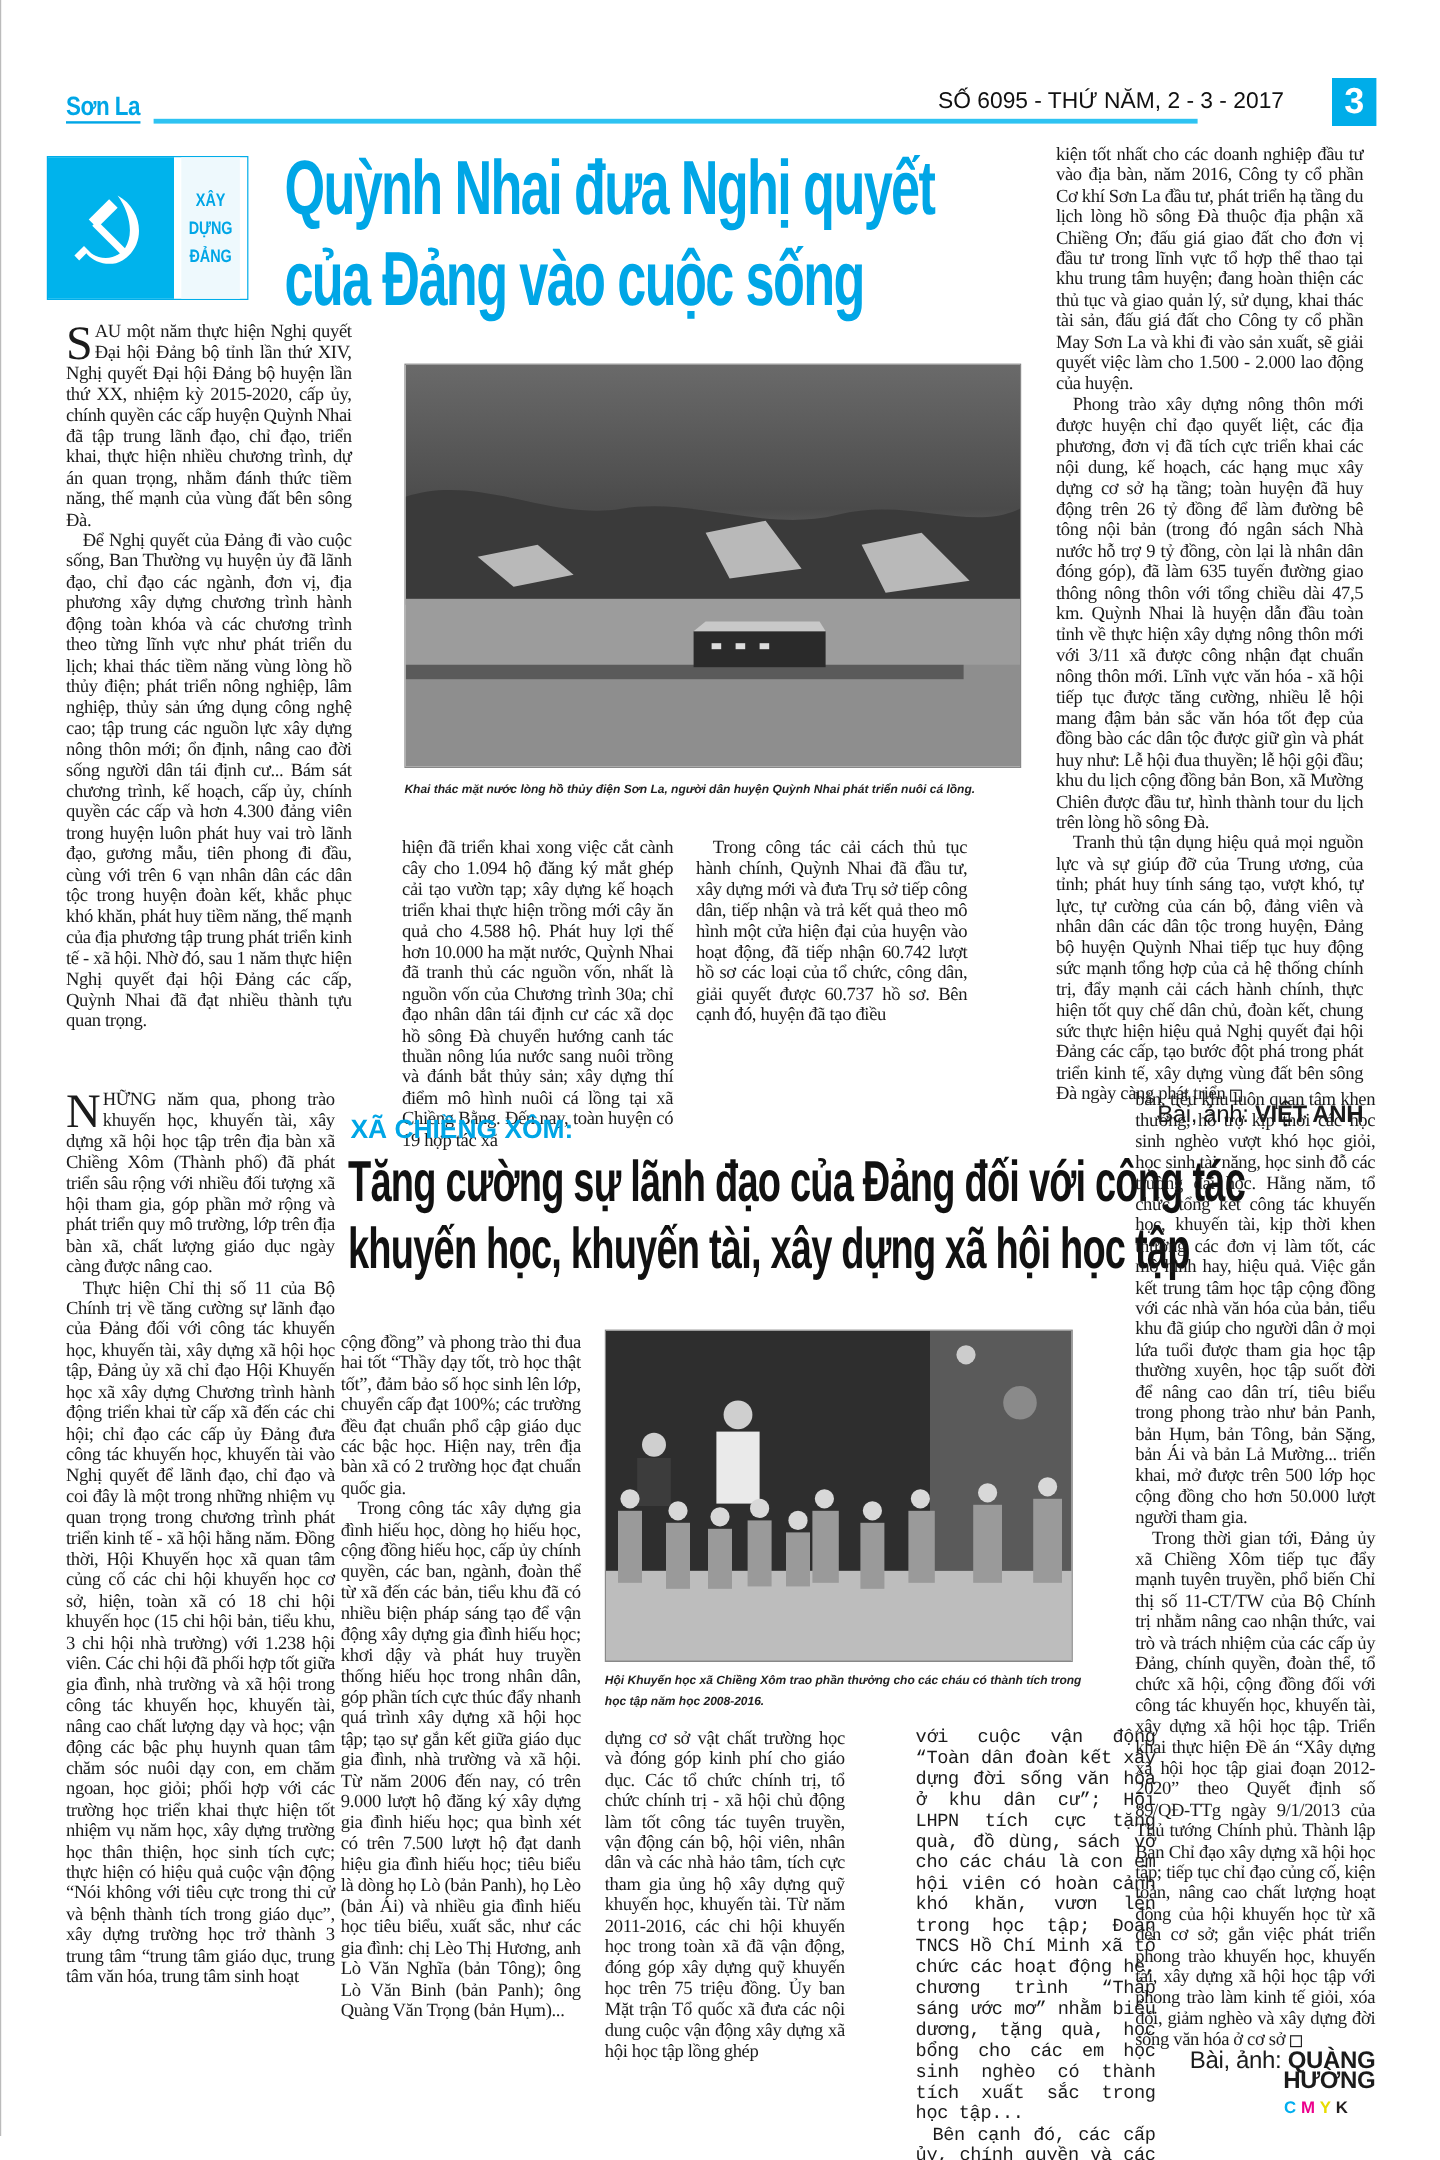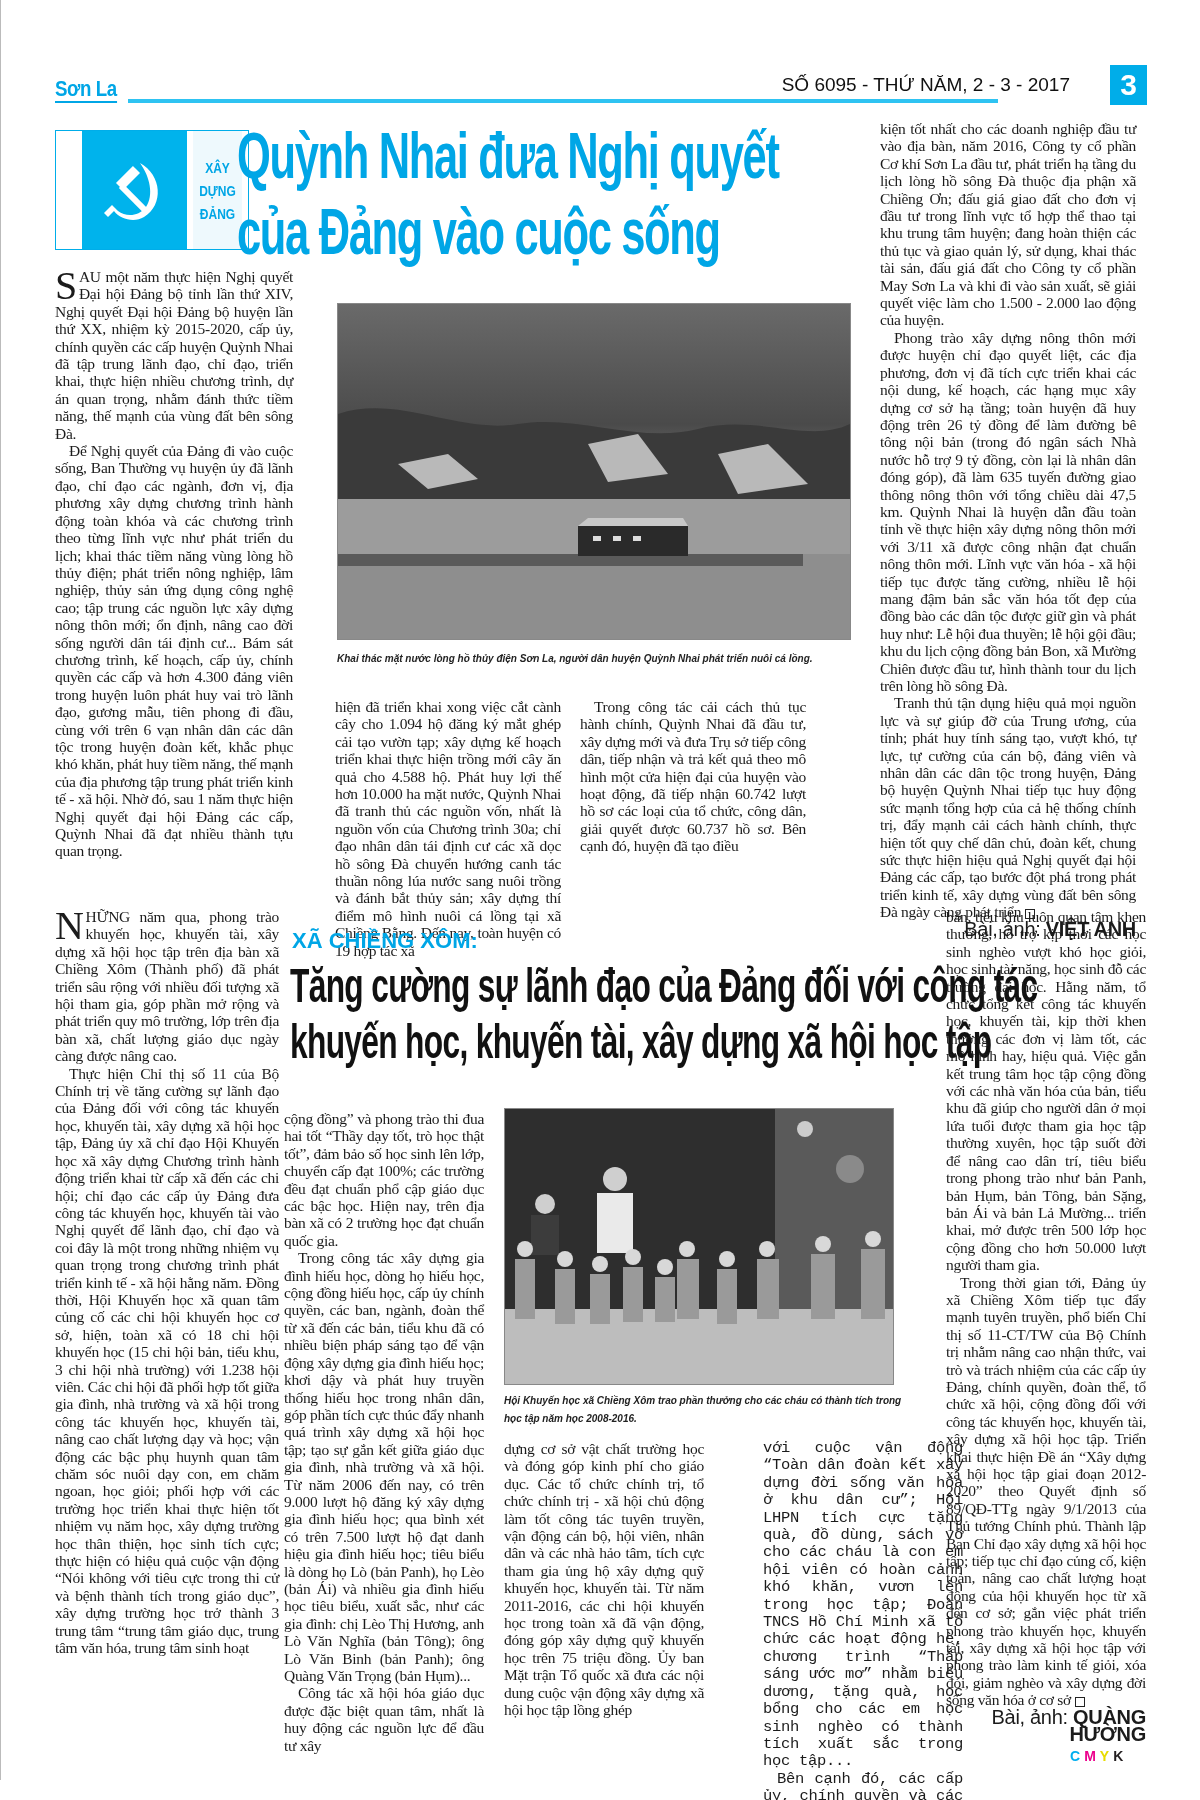--- a/index.html
+++ b/index.html
@@ -7,21 +7,21 @@
   .abs { position:absolute; }
   .left-rule { position:absolute; left:0; top:0; width:1px; height:1780px; background:#bbb; }
 
   
   .section-name { left:55px; top:78px; font-family:"Liberation Sans", sans-serif; font-weight:bold; font-size:22px; color:#00a6e6; letter-spacing:-0.5px; transform:scaleX(0.85); transform-origin:left; border-bottom:2px solid #00a6e6; line-height:22px; padding-bottom:1px; }
   .header-rule { left:128px; top:99px; width:870px; height:4px; background:#2ec3f2; }
   .issue-info { left:670px; top:74px; width:400px; text-align:right; font-family:"Liberation Sans", sans-serif; font-size:19px; color:#111; }
   .page-number { left:1110px; top:65px; width:37px; height:40px; background:#00ade9; color:#fff; font-family:"Liberation Sans", sans-serif; font-weight:bold; font-size:30px; text-align:center; line-height:40px; }
 
   
-  .logo-block { left:55px; top:130px; width:166px; height:118px; border:1px solid #00ade9; display:flex;padding-left:26px; }
+  .logo-block { left:39px; top:130px; width:166px; height:118px; border:1px solid #00ade9; display:flex; }
   .logo-emblem { width:105px; height:118px; background:#00b3ec; display:flex; align-items:center; justify-content:center; }
   .logo-label { flex:1; background:#eef9fd; display:flex; flex-direction:column; align-items:center; justify-content:center; font-family:"Liberation Sans", sans-serif; font-weight:bold; font-size:15px; color:#00a6e6; line-height:23px; transform:scaleX(0.8); }
 
   .headline-1 { left:237px; top:118px; width:520px; font-family:"Liberation Sans", sans-serif; font-weight:bold; font-size:64px; line-height:76px; color:#00a6e6; letter-spacing:-2px; transform:scaleX(0.68); transform-origin:left top; white-space:nowrap; }
 
   .col { position:absolute; font-size:15.5px; line-height:17.4px; text-align:justify; color:#1b1b1b; letter-spacing:-0.3px; }
   .col p { margin:0; text-indent:14px; }
   .col p.first { text-indent:0; }
   .dropcap { float:left; font-size:40px; line-height:32px; padding-right:2px; margin-top:2px; }
 
@@ -116,21 +116,20 @@
 
 <div class="abs kicker">XÃ CHIỀNG XÔM:</div>
 <div class="abs headline-2">
   <div>Tăng cường sự lãnh đạo của Đảng đối với công tác</div>
   <div>khuyến học, khuyến tài, xây dựng xã hội học tập</div>
 </div>
 
 <div class="col" style="left:284px; top:1110px; width:200px;">
   <p class="first">cộng đồng” và phong trào thi đua hai tốt “Thầy dạy tốt, trò học thật tốt”, đảm bảo số học sinh lên lớp, chuyển cấp đạt 100%; các trường đều đạt chuẩn phổ cập giáo dục các bậc học. Hiện nay, trên địa bàn xã có 2 trường học đạt chuẩn quốc gia.</p>
   <p>Trong công tác xây dựng gia đình hiếu học, dòng họ hiếu học, cộng đồng hiếu học, cấp ủy chính quyền, các ban, ngành, đoàn thể từ xã đến các bản, tiểu khu đã có nhiều biện pháp sáng tạo để vận động xây dựng gia đình hiếu học; khơi dậy và phát huy truyền thống hiếu học trong nhân dân, góp phần tích cực thúc đẩy nhanh quá trình xây dựng xã hội học tập; tạo sự gắn kết giữa giáo dục gia đình, nhà trường và xã hội. Từ năm 2006 đến nay, có trên 9.000 lượt hộ đăng ký xây dựng gia đình hiếu học; qua bình xét có trên 7.500 lượt hộ đạt danh hiệu gia đình hiếu học; tiêu biểu là dòng họ Lò (bản Panh), họ Lèo (bản Ái) và nhiều gia đình hiếu học tiêu biểu, xuất sắc, như các gia đình: chị Lèo Thị Hương, anh Lò Văn Nghĩa (bản Tông); ông Lò Văn Binh (bản Panh); ông Quàng Văn Trọng (bản Hụm)...</p>
-  <p>Công tác xã hội hóa giáo dục được đặc biệt quan tâm, nhất là huy động các nguồn lực để đầu tư xây</p>
 </div>
 
 <div class="photo" style="left:504px; top:1108px; width:388px; height:275px;">
   <svg width="388" height="275" viewBox="0 0 388 275" preserveAspectRatio="none">
     <rect width="388" height="275" fill="#2e2e2e"></rect>
     <rect x="270" y="0" width="118" height="200" fill="#5a5a5a"></rect>
     <rect y="200" width="388" height="75" fill="#bdbdbd"></rect>
     <circle cx="110" cy="70" r="12" fill="#cfcfcf"></circle>
       <rect x="92" y="84" width="36" height="60" fill="#eaeaea"></rect>
     <circle cx="40" cy="95" r="10" fill="#cfcfcf"></circle>

